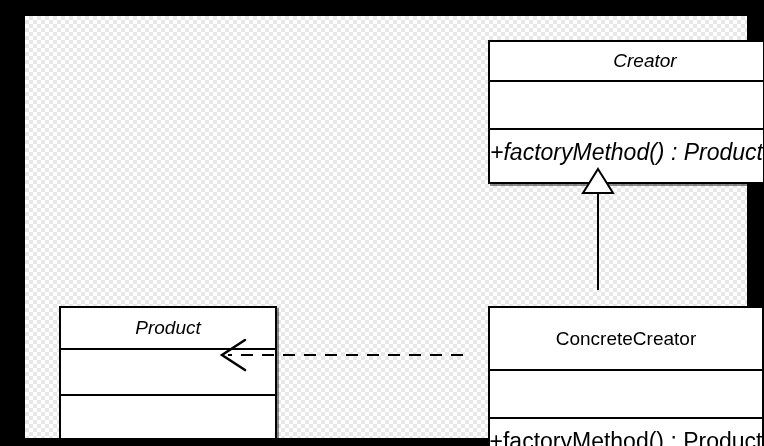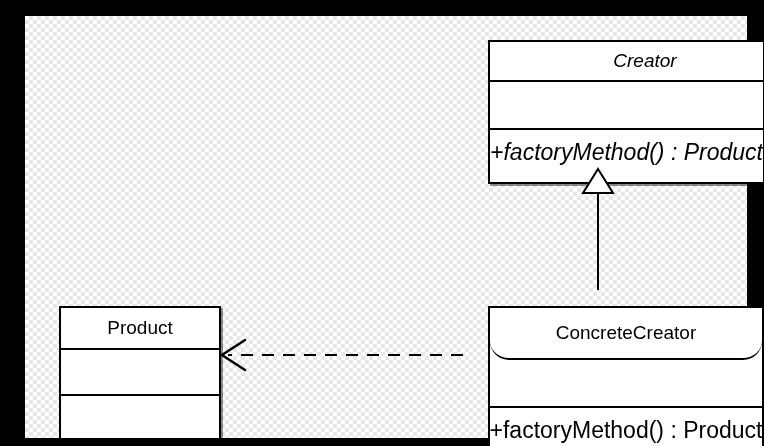--- a/index.html
+++ b/index.html
@@ -58,26 +58,26 @@
   .italic { font-style: italic; }
 
   
   .box-creator        { left: 463px; top: 24px;  width: 277px; height: 144px; }
   .box-creator .c-title   { height: 40px; padding-left: 37px; }
   .box-creator .c-attrs   { height: 48px; }
   .box-creator .c-methods { height: 44px; }
 
   
   .box-concrete        { left: 463px; top: 290px; width: 276px; height: 142px; }
-  .box-concrete .c-title   { height: 52px; border-radius: 19px; }
+  .box-concrete .c-title   { height: 63px; }
   .box-concrete .c-attrs   { height: 48px; }
   .box-concrete .c-methods { height: 44px; }
 
   
-  .box-product        { left: 34px; top: 290px; width: 162px; height: 134px; }
+  .box-product        { left: 34px; top: 290px; width: 218px; height: 134px; font-style: italic; }
   .box-product .c-title   { height: 42px; }
   .box-product .c-attrs   { height: 46px; }
   .box-product .c-methods { height: 42px; }
 
   .connector-layer {
     position: absolute;
     left: 0; top: 0;
     width: 764px;
     height: 446px;
     pointer-events: none;

